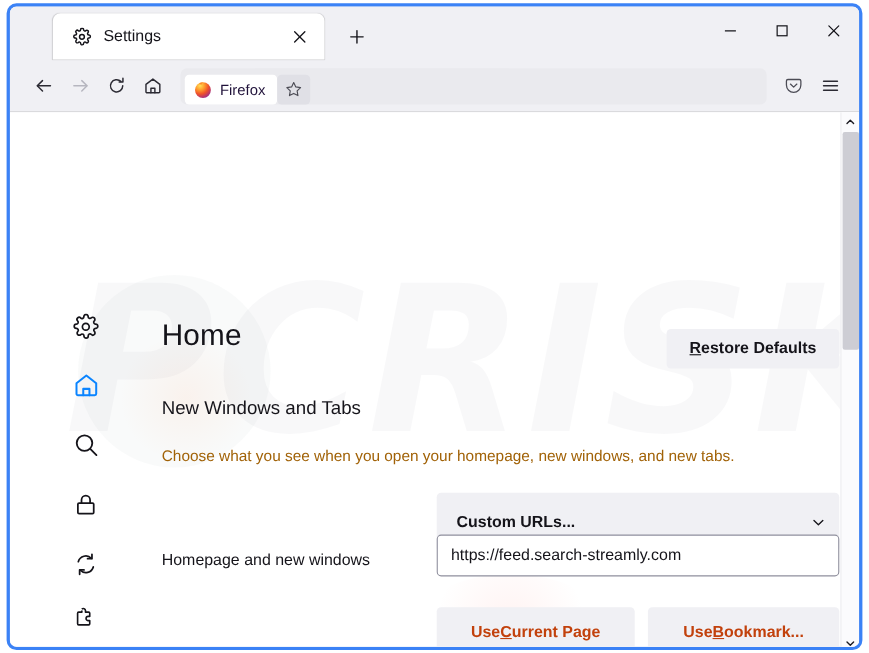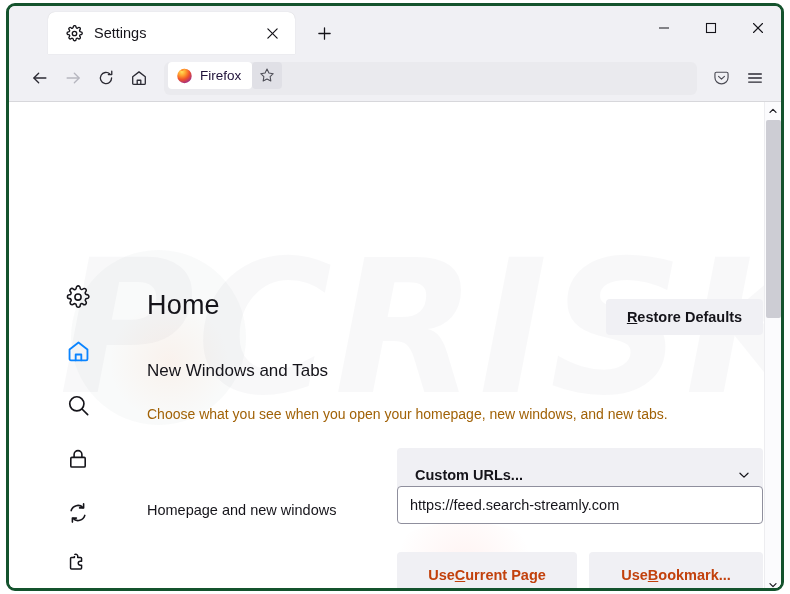--- a/index.html
+++ b/index.html
@@ -13,21 +13,21 @@
   }
 
   
   #window-frame {
     position: absolute;
     left: 6px;
     top: 3px;
     width: 778px;
     height: 588px;
     background: #f0f0f4;
-    border: 3px solid #14532d;
+    border: 3px solid #3b82f6;
     border-radius: 9px;
     overflow: hidden;
   }
 
   
   #tab-strip {
     position: relative;
     height: 49px;
     background: #f0f0f4;
     display: flex;
@@ -99,21 +99,21 @@
     flex: 0 0 auto;
   }
 
   #urlbar {
     flex: 1 1 auto;
     height: 33px;
     margin: 0 8px 0 9px;
     background: #eaeaee;
     border-radius: 6px;
     display: flex;
-    align-items: flex-start;
+    align-items: flex-end;
     padding-left: 4px;
   }
   #identity-chip {
     height: 27px;
     background: #ffffff;
     border-radius: 4px;
     display: flex;
     align-items: center;
     padding: 0 11px 0 8px;
     flex: 0 0 auto;

